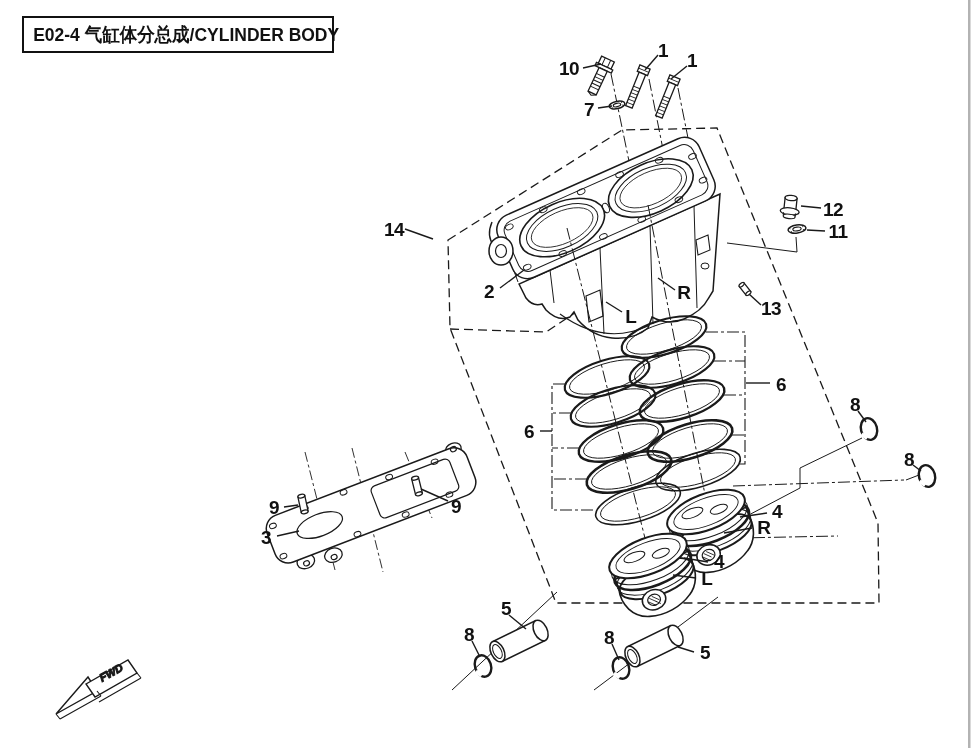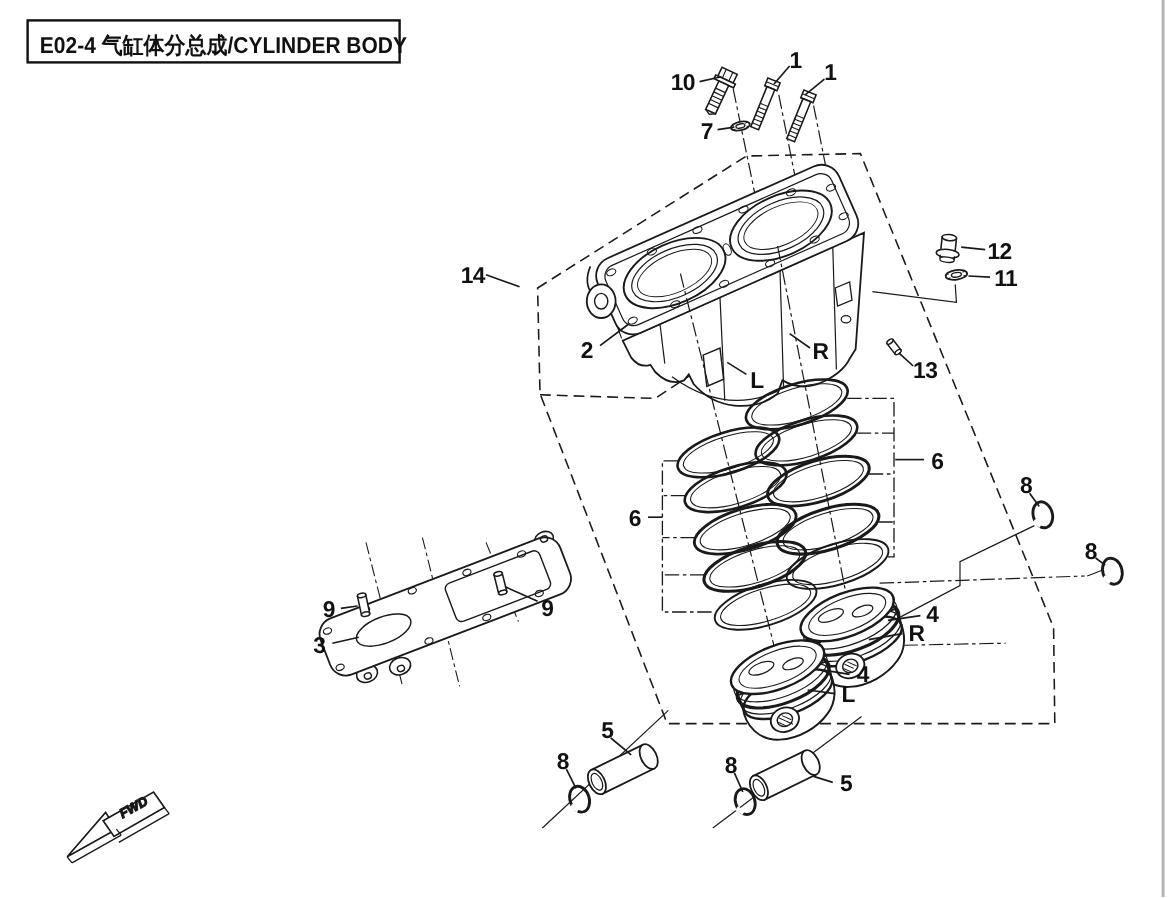--- a/index.html
+++ b/index.html
@@ -1,19 +1,19 @@
 <!DOCTYPE html>
 <html><head>
 <meta charset="utf-8">
 <style>
   html,body{margin:0;padding:0;background:#fff;}
   #page{position:relative;width:980px;height:748px;background:#ffffff;overflow:hidden;
         font-family:"Liberation Sans",sans-serif;}
   #title-box{position:absolute;left:22px;top:16px;width:312px;height:37px;
-        border:2px solid #111;display:flex;align-items:flex-end;box-sizing:border-box;background:#fff;}
+        border:2px solid #111;display:flex;align-items:center;box-sizing:border-box;background:#fff;}
   #title-box span{display:inline-block;transform:scaleX(.92);transform-origin:0 50%;
         font-weight:bold;font-size:19px;color:#111;white-space:nowrap;padding-left:10px;}
   svg{position:absolute;left:0;top:0;}
   svg text{font-family:"Liberation Sans",sans-serif;font-weight:bold;fill:#111;}
   .callout{font-size:19px;letter-spacing:-.5px;}
   .marker{font-size:19px;}
   .ink{stroke:#1a1a1a;}
 </style>
 </head>
 <body>

